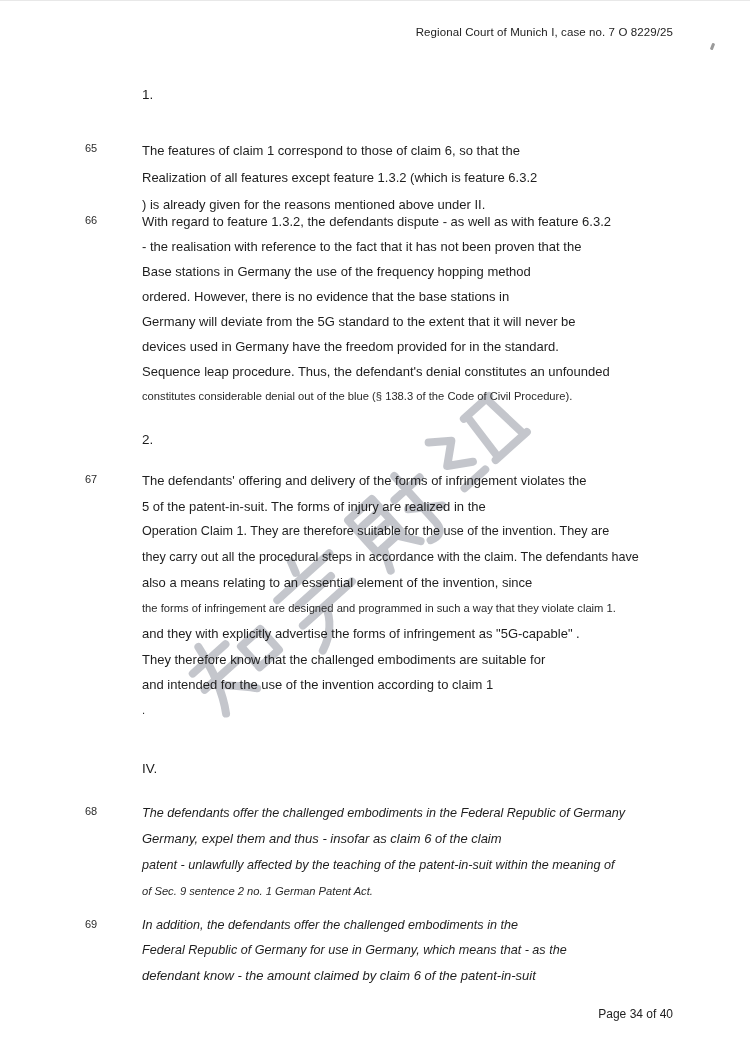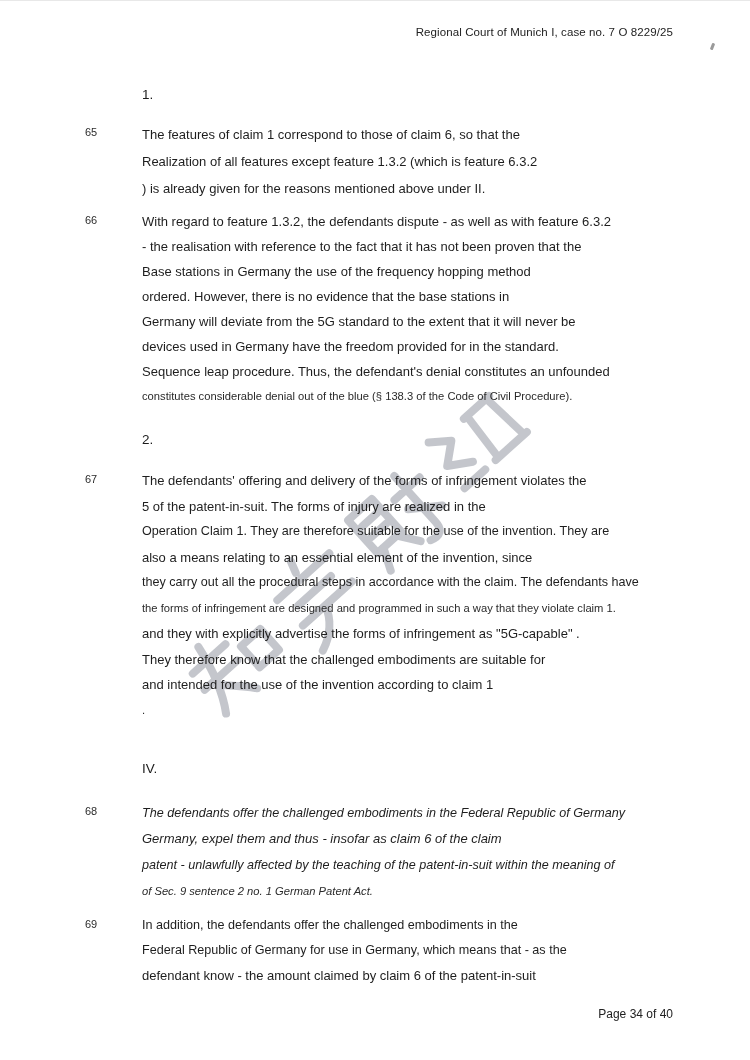--- a/index.html
+++ b/index.html
@@ -14,21 +14,21 @@
   .para    { position:absolute; left:142px; }
   .pnum    { position:absolute; left:-57px; top:5px; font-size:11px; color:#2c2c2c; }
   .ln      { white-space:nowrap; }
   .sz1 { font-size:13px; }
   .sz2 { font-size:12.6px; }
   .sz3 { font-size:11.2px; color:#2a2a2a; }
   .p65 .ln { line-height:27px; }
   .p66 .ln { line-height:25px; }
   .p67 .ln { line-height:25.5px; }
   .p68 .ln { line-height:26px;font-style:italic; }
-  .p69 .ln { line-height:25px; }
+  .p69 .ln { line-height:25px;font-style:italic; }
   .speck { position:absolute; left:711px; top:42px; width:3px; height:7px;
            background:#9a9a9a; transform:rotate(22deg); border-radius:1px; }
   .watermark { position:absolute; left:0; top:0; pointer-events:none; }
 </style>
 </head>
 <body>
 
 <div class="page">
 
   <div class="header">Regional Court of Munich I, case no. 7 O 8229/25</div>
@@ -46,21 +46,21 @@
         <path d="M10,12 h32 v44 h-32 z M16,26 h20 M16,40 h20 M18,56 L8,78 M36,56 L50,76 M58,28 H92 M74,10 V72 C74,82 68,86 58,82 M62,44 L90,64"></path>
       </g>
       <g transform="translate(464,482)">
         <path d="M14,8 L32,22 L12,38 L34,52 M10,66 h28 M56,14 h34 M60,14 L56,62 M86,14 L90,62 M52,66 h42"></path>
       </g>
     </g>
   </svg>
 
   <div class="heading" style="top:86px">1.</div>
 
-  <div class="para p65" style="top:120px">
+  <div class="para p65" style="top:136px">
     <span class="pnum">65</span>
     <div class="ln sz1">The features of claim 1 correspond to those of claim 6, so that the</div>
     <div class="ln sz1">Realization of all features except feature 1.3.2 (which is feature 6.3.2</div>
     <div class="ln sz1">) is already given for the reasons mentioned above under II.</div>
   </div>
 
   <div class="para p66" style="top:208px">
     <span class="pnum">66</span>
     <div class="ln sz1">With regard to feature 1.3.2, the defendants dispute - as well as with feature 6.3.2</div>
     <div class="ln sz1">- the realisation with reference to the fact that it has not been proven that the</div>
@@ -72,22 +72,22 @@
     <div class="ln sz3">constitutes considerable denial out of the blue (§ 138.3 of the Code of Civil Procedure).</div>
   </div>
 
   <div class="heading" style="top:431px">2.</div>
 
   <div class="para p67" style="top:467px">
     <span class="pnum">67</span>
     <div class="ln sz1">The defendants' offering and delivery of the forms of infringement violates the</div>
     <div class="ln sz1">5 of the patent-in-suit. The forms of injury are realized in the</div>
     <div class="ln sz2">Operation Claim 1. They are therefore suitable for the use of the invention. They are</div>
+    <div class="ln sz2">they carry out all the procedural steps in accordance with the claim. The defendants have</div>
     <div class="ln sz1">also a means relating to an essential element of the invention, since</div>
-    <div class="ln sz2">they carry out all the procedural steps in accordance with the claim. The defendants have</div>
     <div class="ln sz3">the forms of infringement are designed and programmed in such a way that they violate claim 1.</div>
     <div class="ln sz1">and they with explicitly advertise the forms of infringement as "5G-capable" .</div>
     <div class="ln sz1">They therefore know that the challenged embodiments are suitable for</div>
     <div class="ln sz1">and intended for the use of the invention according to claim 1</div>
     <div class="ln sz3">.</div>
   </div>
 
   <div class="heading" style="top:760px">IV.</div>
 
   <div class="para p68" style="top:799px">

